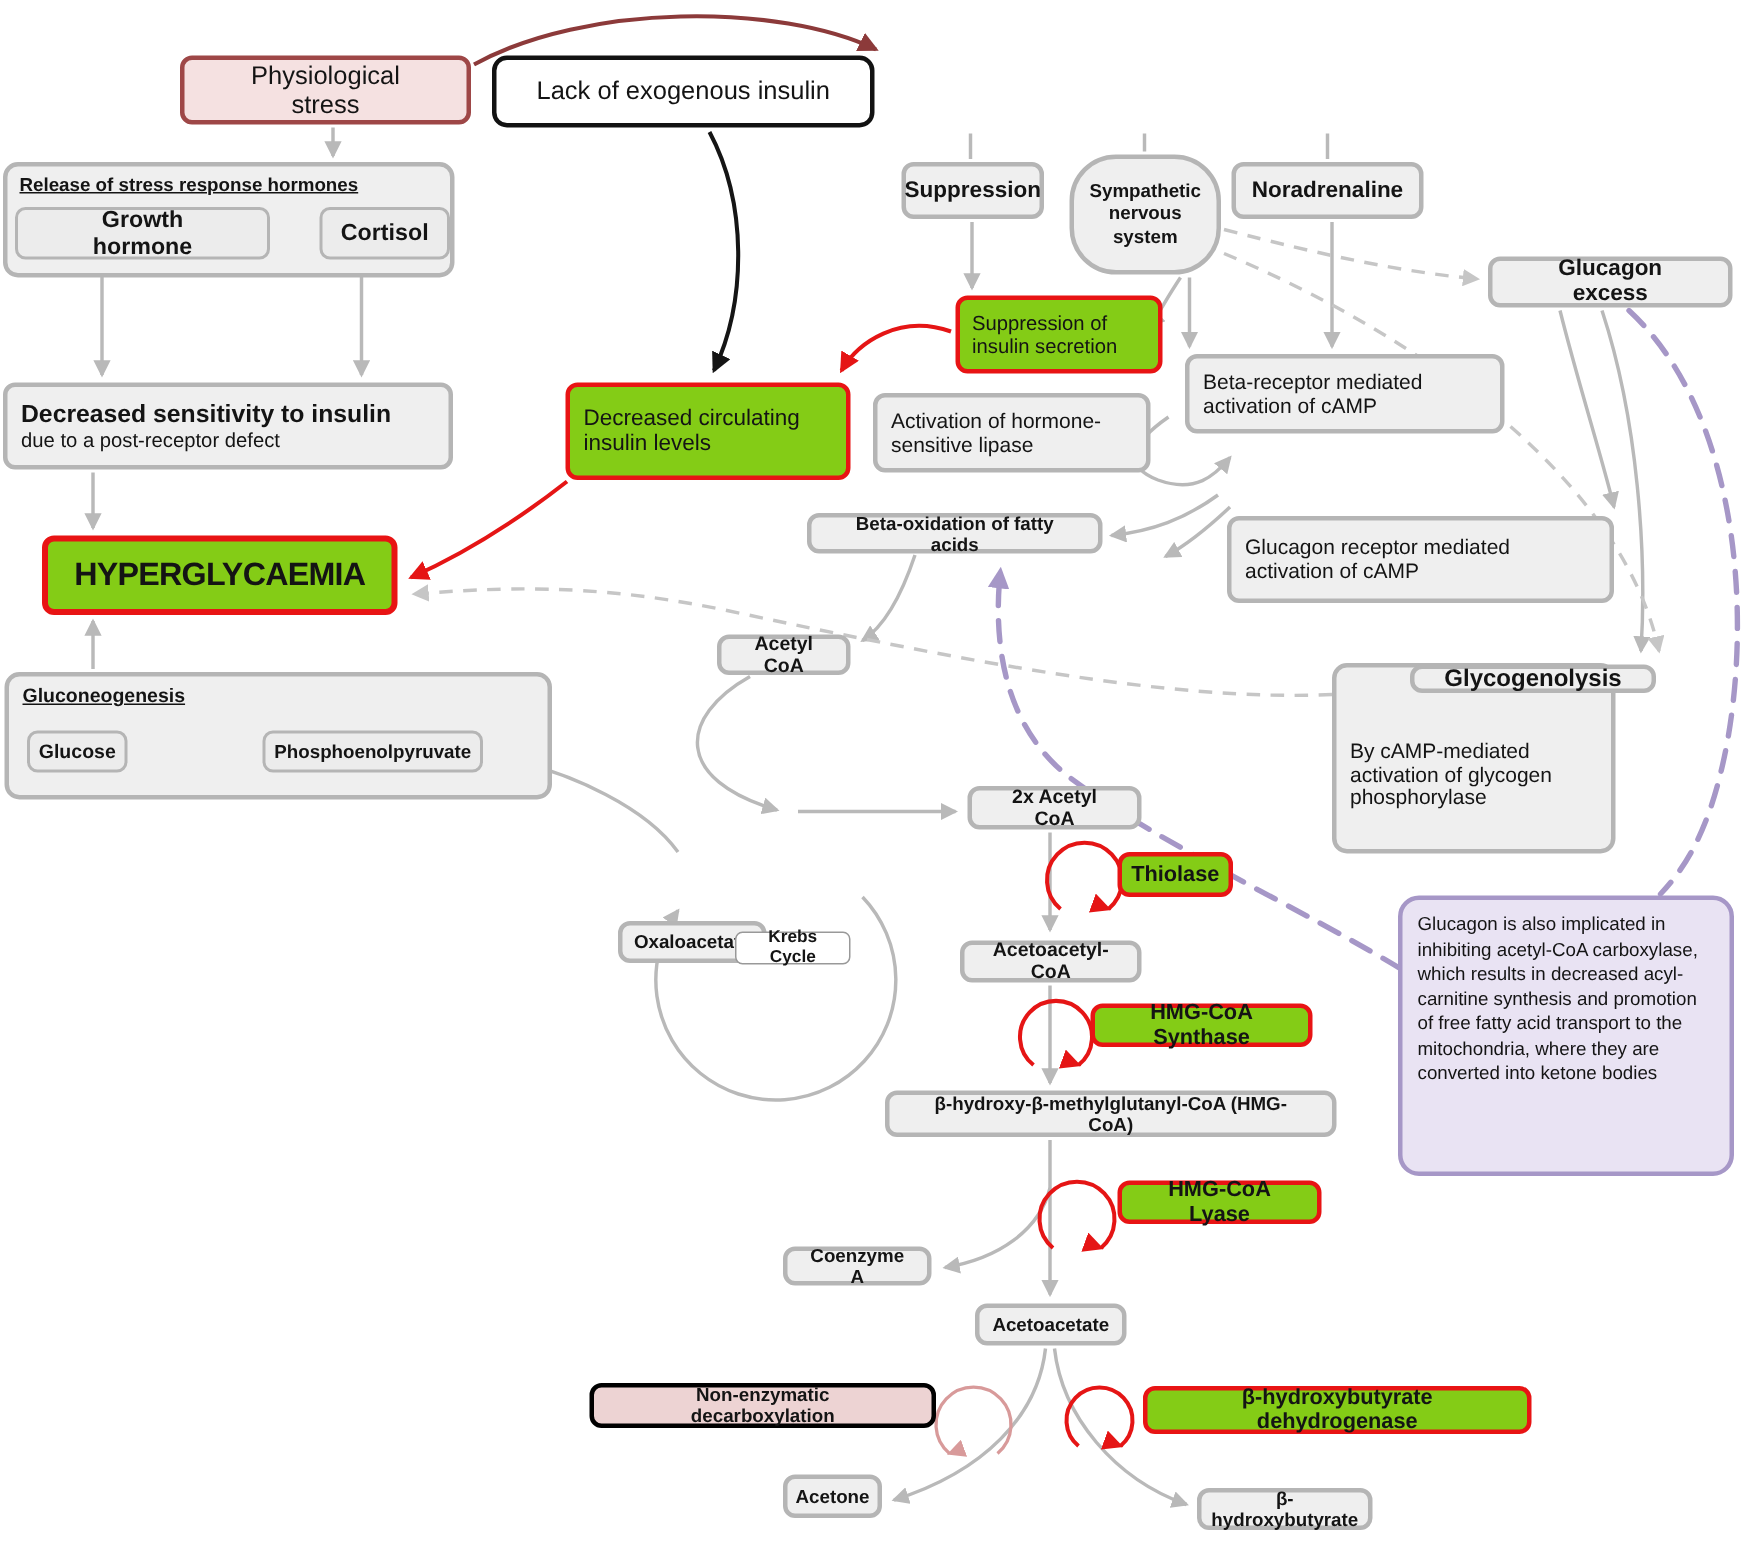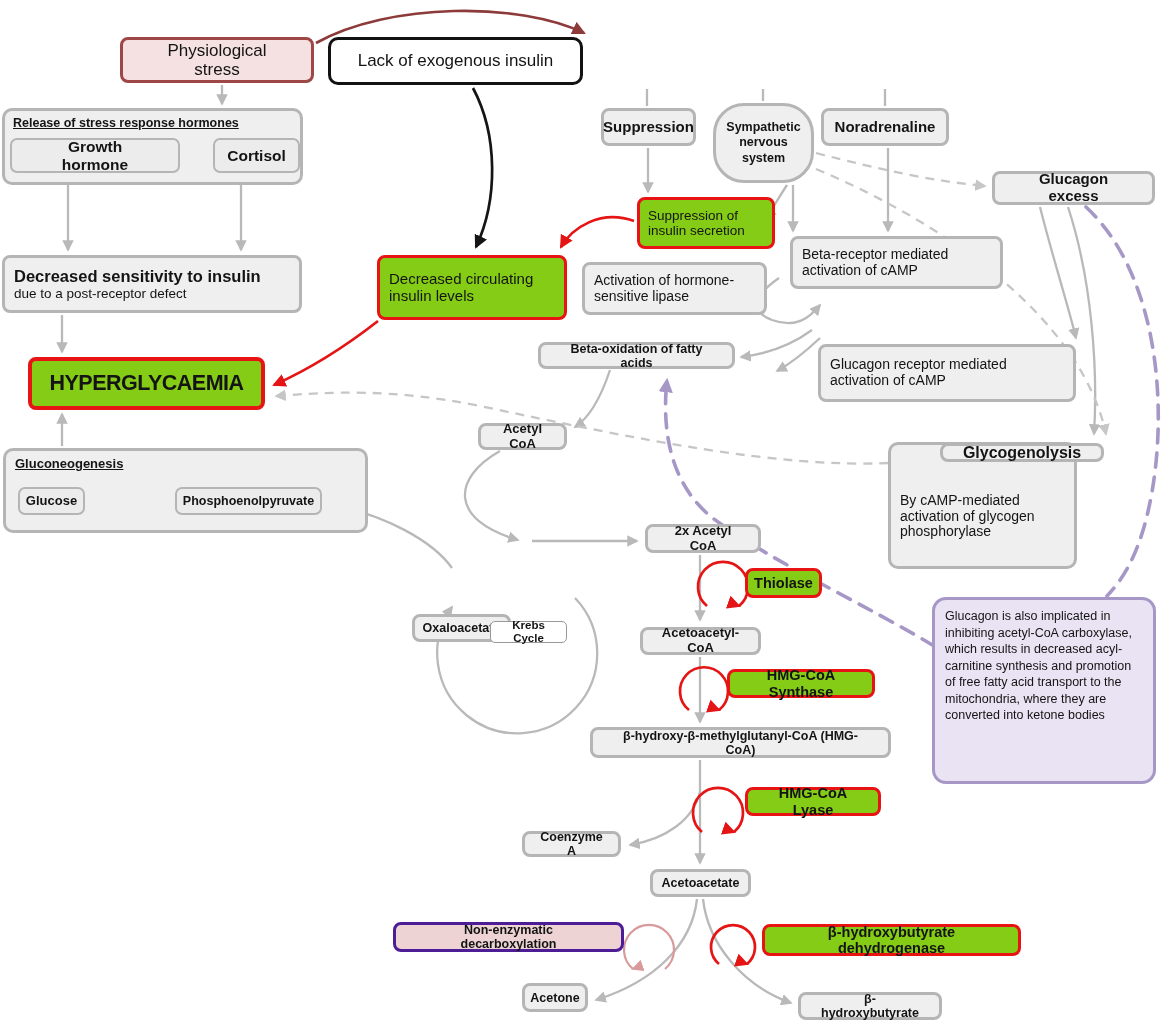--- a/index.html
+++ b/index.html
@@ -11,21 +11,21 @@
       border-radius:8px;line-height:1.12;padding:2px 22px;}
   .left{justify-content:flex-start;text-align:left;}
   .b{font-weight:bold;}
   .col{flex-direction:column;align-items:flex-start;}
   .ctr{border-radius:10px;z-index:1;}
   .inner{background:#ececec;border:2.5px solid #b5b5b5;border-radius:7px;}
   .titleu{font-weight:bold;text-decoration:underline;}
   .redb{background:#84cc16;border:3px solid #e81414;}
   .pinkb{background:#f5e1e1;border:3.5px solid #9e4747;}
   .blackb{background:#ffffff;border:3.5px solid #121212;border-radius:10px;}
-  .salmonb{background:#edd3d3;border:3px solid #4c1d95;}
+  .salmonb{background:#edd3d3;border:3px solid #000000;}
   .purpleb{background:#e9e3f3;border:3px solid #a697c7;border-radius:14px;}
   .whiteb{background:#ffffff;border:1.5px solid #999999;border-radius:5px;}
   .f11{font-size:11.5px}.f12{font-size:12.5px}.f13{font-size:13px}.f135{font-size:13.5px}
   .f14{font-size:14px}.f145{font-size:14.5px}.f15{font-size:15px}.f155{font-size:15.5px}
   .f16{font-size:16px}.f165{font-size:16.5px}.f17{font-size:17px}.f20{font-size:20px}
   .hyper{font-size:21.5px;font-weight:bold;letter-spacing:-0.5px;border-width:4px;}
   .sub{font-weight:normal;}
 </style>
 </head>
 <body>
@@ -250,21 +250,21 @@
     </div>
 
 <div class="bx redb b f145" style="left:762px;top:924px;width:259px;height:32px;">
       <span>β-hydroxybutyrate dehydrogenase</span>
     </div>
 
 <div class="bx b f12" style="left:522px;top:983px;width:66px;height:29px;">
       <span>Acetone</span>
     </div>
 
-<div class="bx b f12" style="left:798px;top:992px;width:144px;height:28px;">
+<div class="bx b f12" style="left:798px;top:992px;width:117px;height:28px;">
       <span>β-hydroxybutyrate</span>
     </div>
 
 <div class="bx purpleb left f12" style="left:932px;top:597px;width:224px;height:187px;padding:8px 10px;line-height:1.32;align-items:flex-start;">
       <span>Glucagon is also implicated in inhibiting acetyl-CoA carboxylase, which results in decreased acyl-carnitine synthesis and promotion of free fatty acid transport to the mitochondria, where they are converted into ketone bodies</span>
     </div>
 
 </div>
 
 </body></html>

